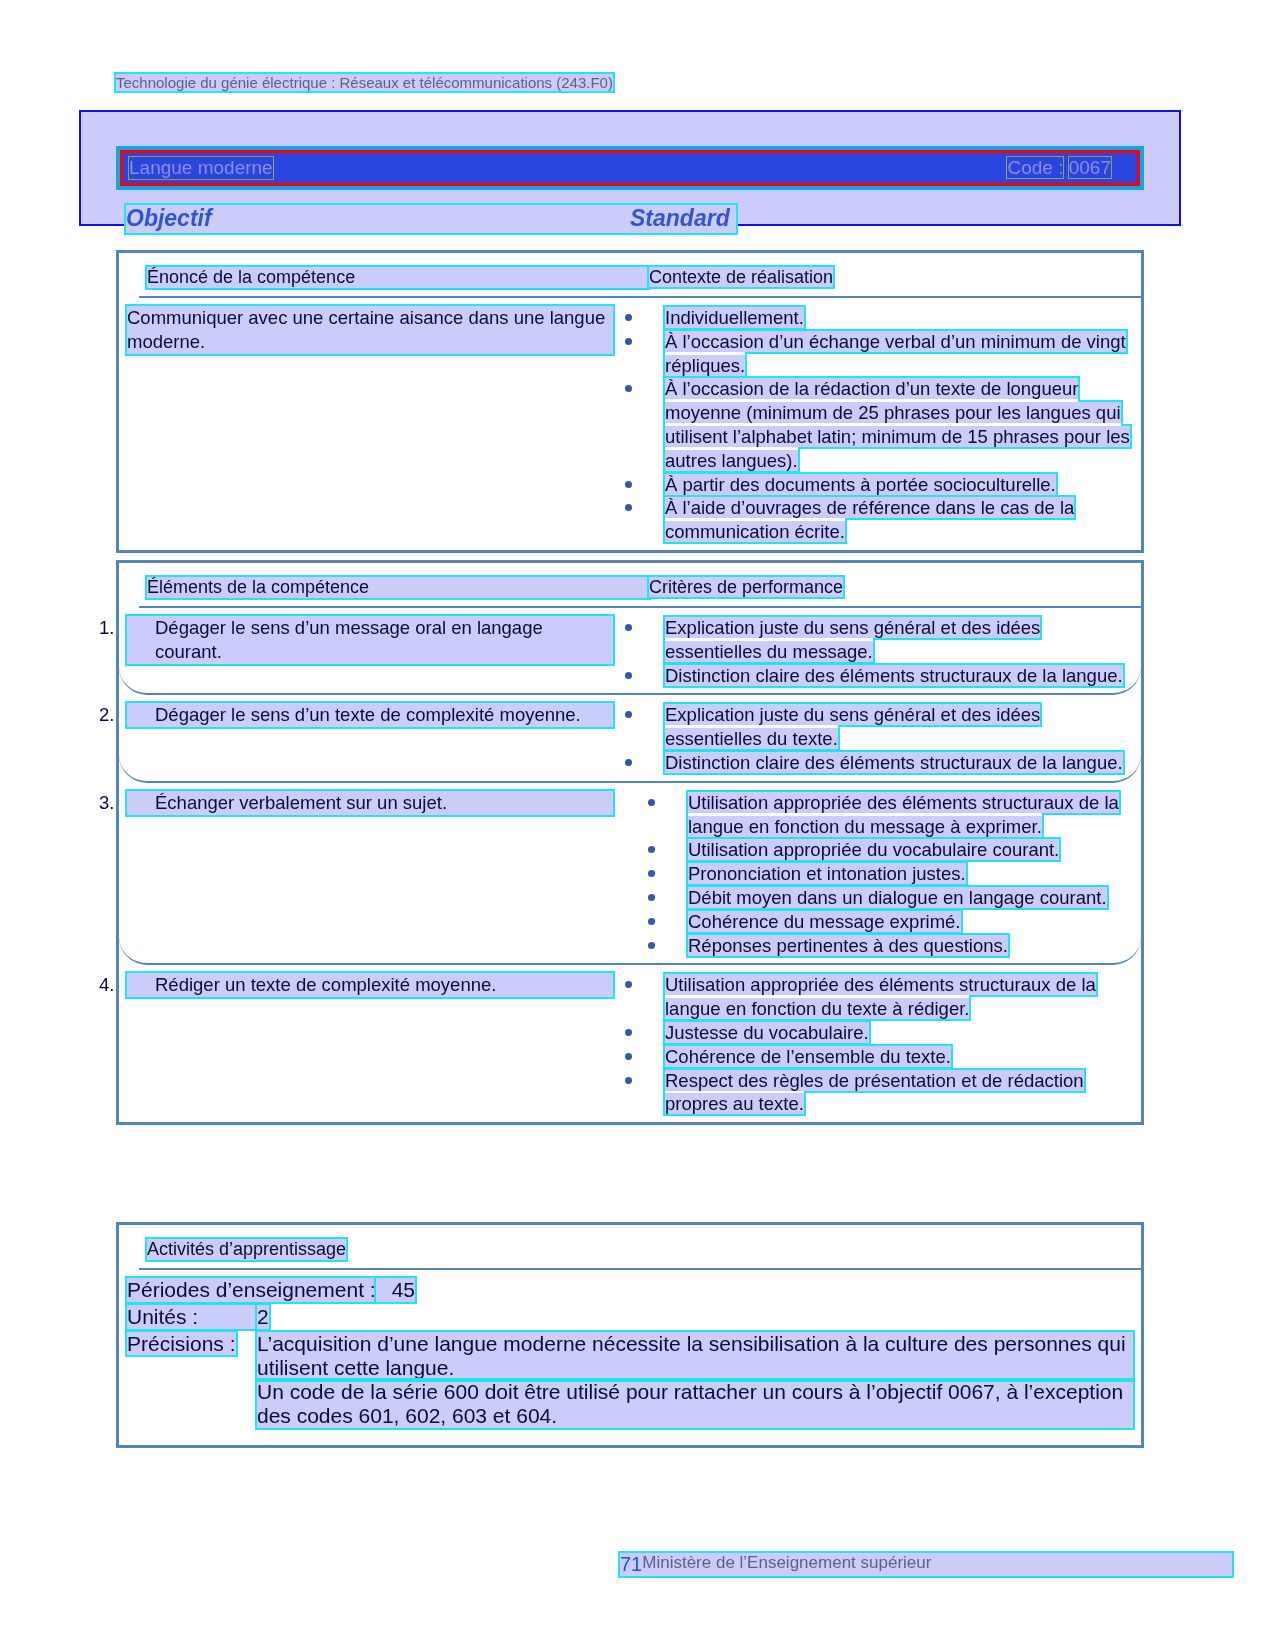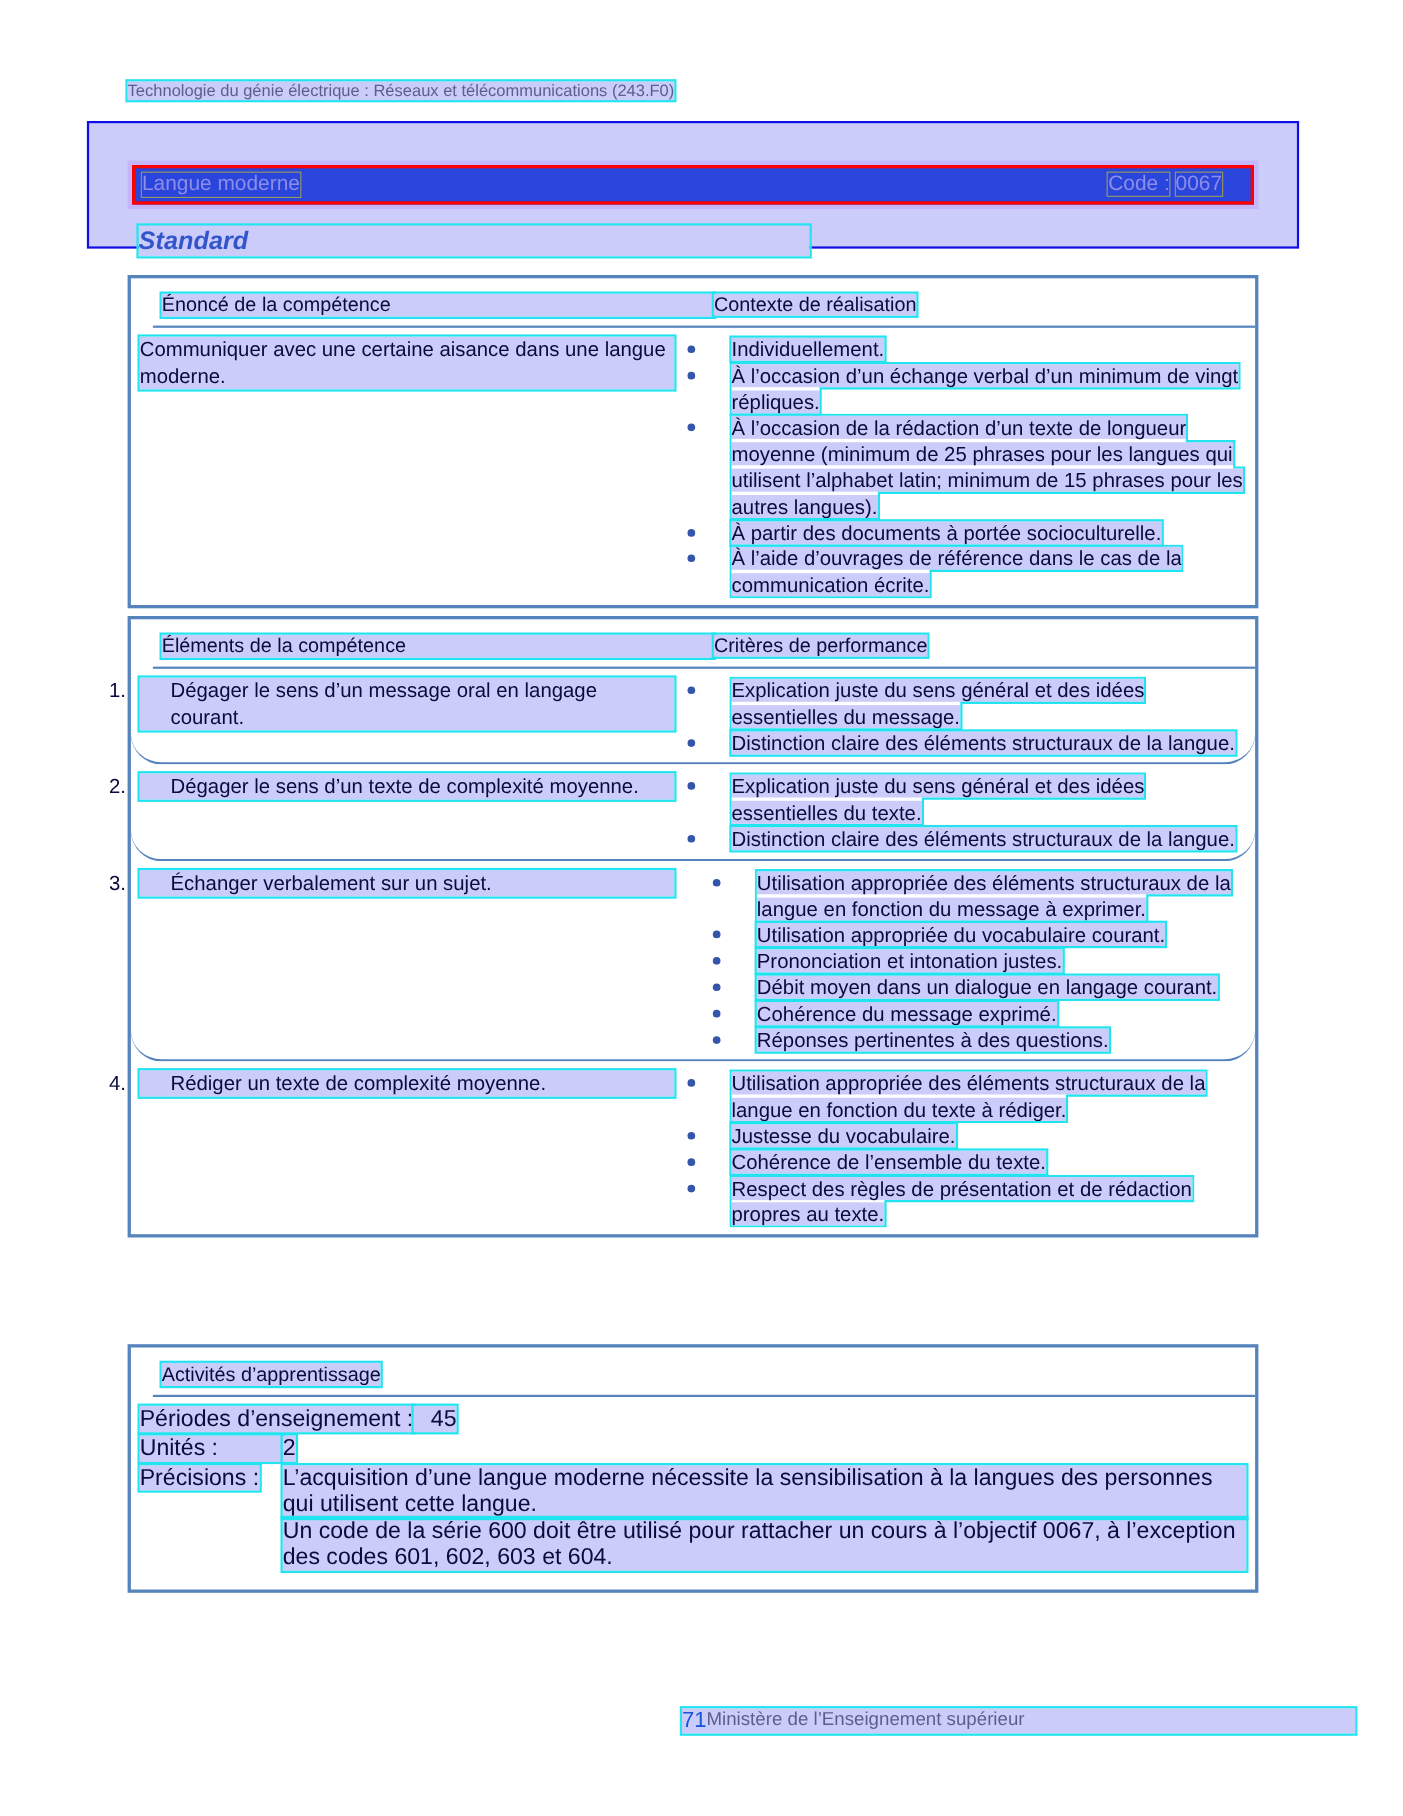--- a/index.html
+++ b/index.html
@@ -3,21 +3,21 @@
 <meta charset="utf-8">
 <style>
   html, body { margin: 0; padding: 0; background: #ffffff; }
   body { width: 1275px; height: 1651px; position: relative; overflow: hidden;
          font-family: "Liberation Sans", sans-serif; color: #0a0a3c; }
   .hl { background: #ccccfa; outline: 2px solid #22e4f0; }
   .running-head { position: absolute; left: 116px; top: 74px; font-size: 15px; color: #5a5f8c; }
   .banner { position: absolute; left: 79px; top: 110px; width: 1102px; height: 116px;
             background: #ccccfa; border: 2px solid #1010e6; box-sizing: border-box; }
   .title-bar { position: absolute; left: 116px; top: 146px; width: 1028px; height: 44px;
-               background: #c4b5fd; box-sizing: border-box; padding: 4px; }
+               background: #0ea5e9; box-sizing: border-box; padding: 4px; }
   .title-bar-inner { width: 100%; height: 100%; border: 3px solid #ff0000; box-sizing: border-box;
                      background: #2a45dc; display: flex; align-items: center;
                      justify-content: space-between; padding: 0 26px 0 6px;
                      font-size: 19px; color: #8d8de8; }
   .title-bar-inner span { outline: 1px solid #9a9a5a; }
   .col-heads { position: absolute; left: 126px; top: 205px; width: 610px; height: 28px;
                display: flex; font-size: 23px; font-weight: bold; font-style: italic; color: #3355cc; }
   .col-heads .h1 { width: 504px; }
   .box { position: absolute; left: 116px; width: 1028px; border: 3px solid #5584bd;
          box-sizing: border-box; background: #fff; }
@@ -50,20 +50,21 @@
 <div class="title-bar">
   <div class="title-bar-inner">
     <span>Langue moderne</span>
     <div>
       <span>Code :</span>
       <span>0067</span>
     </div>
   </div>
 </div>
 <div class="col-heads hl">
+  <span class="h1">Objectif</span>
   <span>Standard</span>
 </div>
 
 <div class="box" style="top:250px;">
   <div class="head-row">
     <div class="lcol hl" style="padding:0">Énoncé de la compétence</div>
     <div class="rcol"><span class="hl">Contexte de réalisation</span></div>
   </div>
   <div class="row" style="padding:8px 0 6px 0;">
     <div class="lcol">
@@ -149,21 +150,21 @@
       <span class="hl">Périodes d’enseignement :</span>
       <span class="hl" style="padding-left:16px">45</span>
     </div>
     <div class="act-line">
       <span class="act-label hl">Unités :</span>
       <span class="hl">2</span>
     </div>
     <div class="act-line">
       <span class="act-label"><span class="hl">Précisions :</span></span>
       <div>
-        <div class="hl">L’acquisition d’une langue moderne nécessite la sensibilisation à la langues des personnes qui utilisent cette langue.</div>
+        <div class="hl">L’acquisition d’une langue moderne nécessite la sensibilisation à la culture des personnes qui utilisent cette langue.</div>
         <div class="hl">Un code de la série 600 doit être utilisé pour rattacher un cours à l’objectif 0067, à l’exception des codes 601, 602, 603 et 604.</div>
       </div>
     </div>
   </div>
 </div>
 
 <div class="footer hl">
   <span class="page-num">71</span>
   <span>Ministère de l’Enseignement supérieur</span>
 </div>

